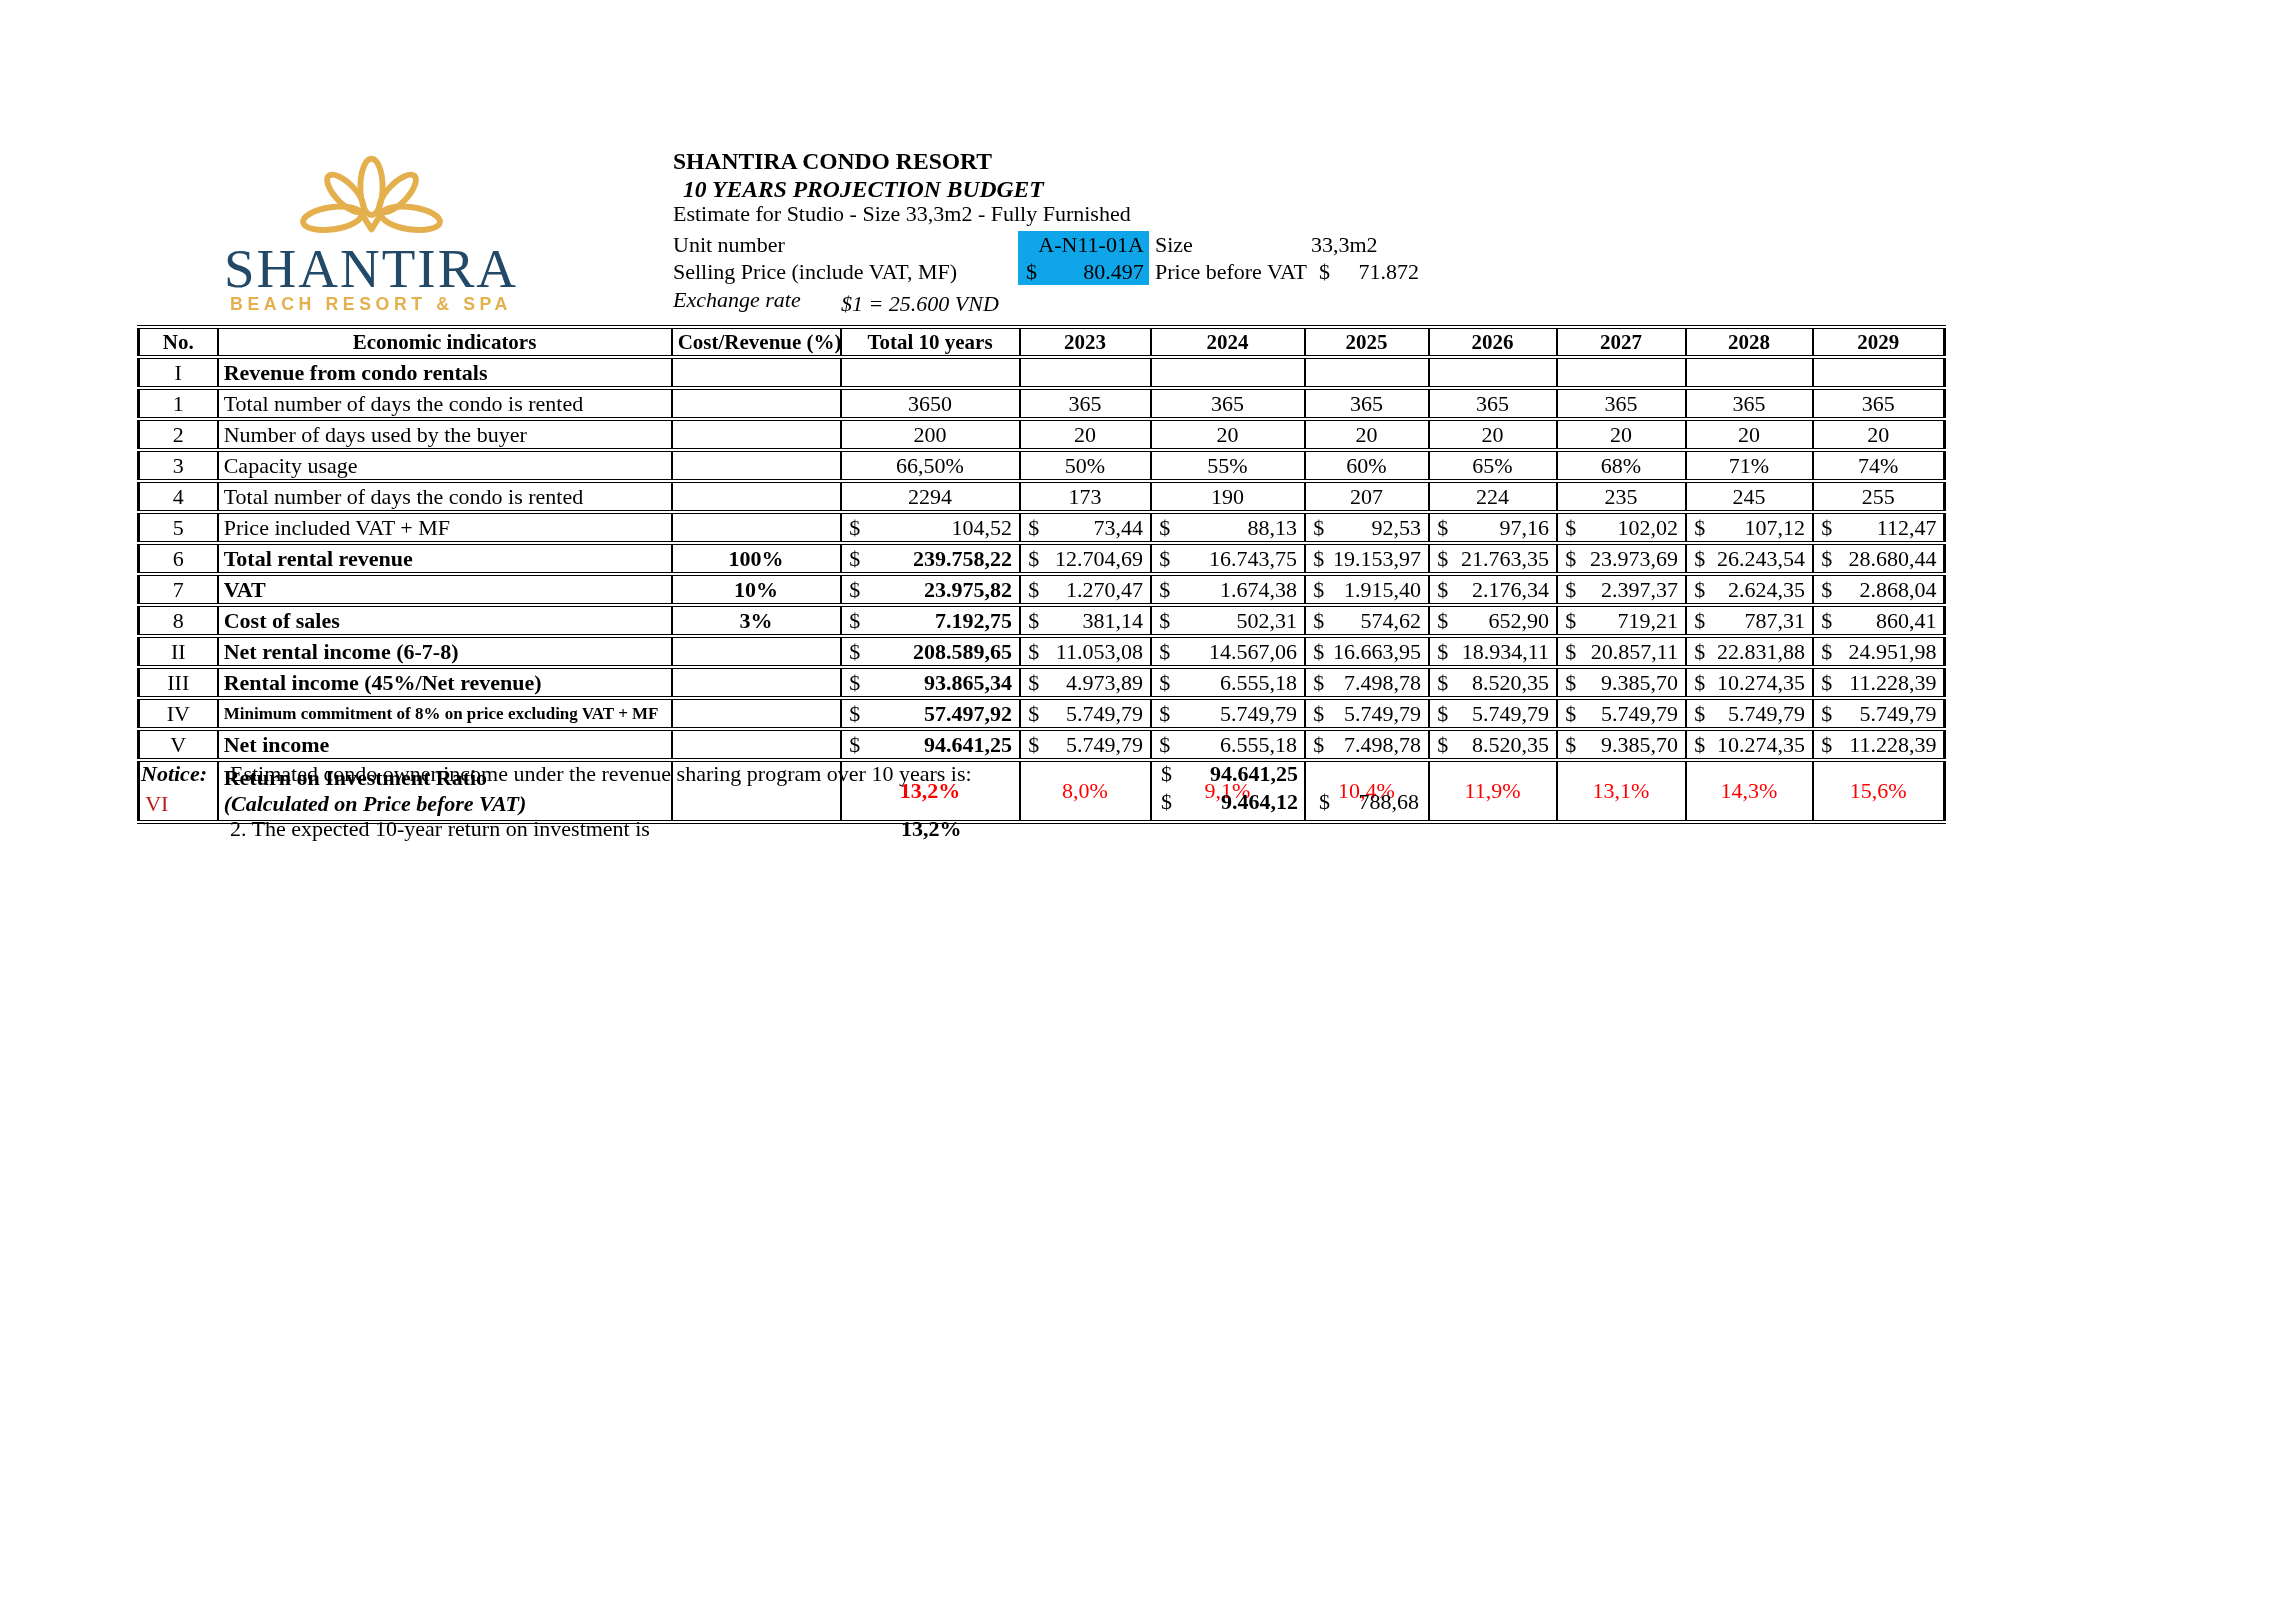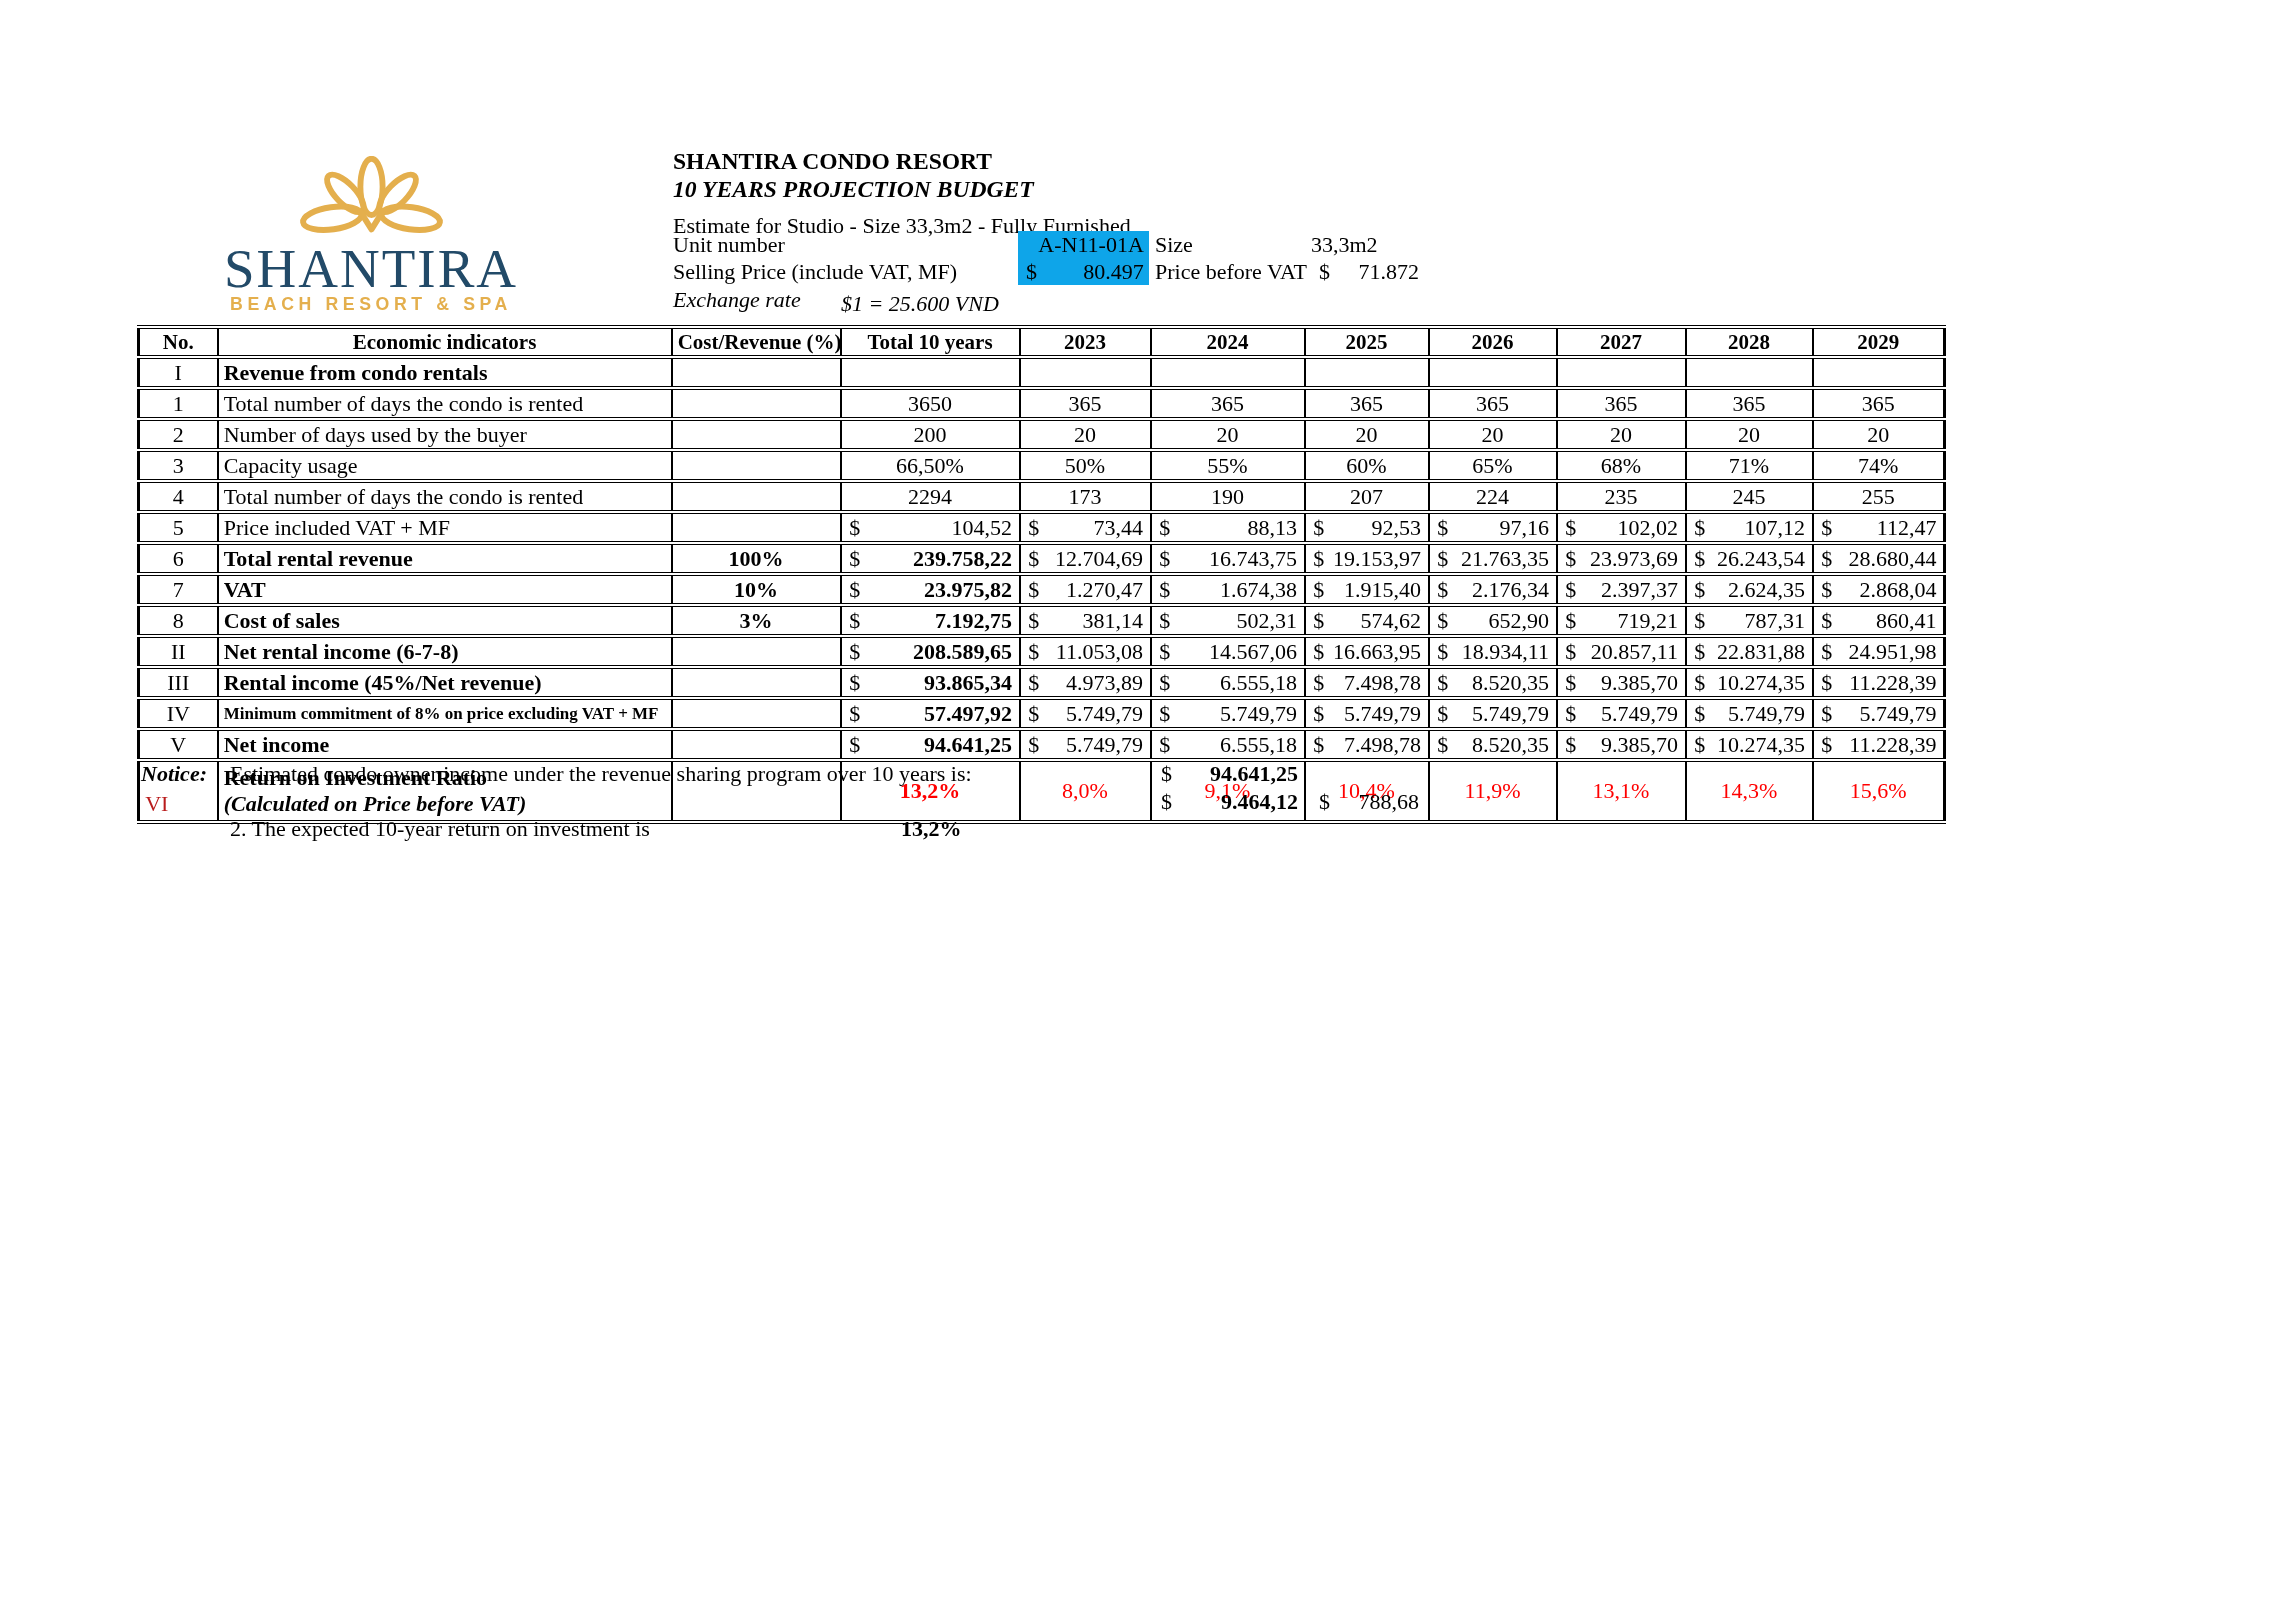--- a/index.html
+++ b/index.html
@@ -14,21 +14,21 @@
     font-size:55px;letter-spacing:2px;color:#224A68;font-weight:400;line-height:1;
   }
   .logo-tag{
     position:absolute;left:222px;top:296px;width:298px;text-align:center;
     font-family:"Liberation Sans","DejaVu Sans",sans-serif;
     font-size:17.7px;font-weight:bold;letter-spacing:4.6px;color:#E4AF4D;line-height:1;
   }
   
   .hline{position:absolute;left:673px;height:27px;line-height:27px;font-size:22px;white-space:nowrap;}
   .t-bold{font-weight:bold;font-size:23.6px;}
-  .t-bolditalic{font-weight:bold;font-style:italic;font-size:23.6px;}
+  .t-bolditalic{font-weight:bold;font-style:italic;font-size:23.6px;margin-left:10px;}
   .lab{position:absolute;height:27px;line-height:27px;font-size:22px;white-space:nowrap;}
   .italic{font-style:italic;}
   .ybox{
     position:absolute;height:27px;line-height:27px;background:#0ea5e9;
     font-size:22px;display:flex;justify-content:flex-end;align-items:center;
   }
   .ybox .val{padding-right:5.2px;}
   .moneybox{
     position:absolute;height:27px;line-height:27px;font-size:22px;
     display:flex;justify-content:space-between;align-items:center;
@@ -77,21 +77,21 @@
         <ellipse cx="177" cy="95" rx="45" ry="17" transform="rotate(8 177 95)"></ellipse>
         <path d="M100 85 L117 112 L134 85" stroke-linejoin="round" stroke-linecap="round"></path>
       </g>
     </svg>
     <div class="logo-word" style="left:0;top:85px;">SHANTIRA</div>
     <div class="logo-tag" style="left:0;top:140px;">BEACH RESORT &amp; SPA</div>
   </div>
 
   <div class="hline t-bold" style="top:148px;">SHANTIRA CONDO RESORT</div>
   <div class="hline t-bolditalic" style="top:176px;">10 YEARS PROJECTION BUDGET</div>
-  <div class="hline" style="top:212px;text-align:center;">Estimate for Studio - Size 33,3m2 - Fully Furnished</div>
+  <div class="hline" style="top:200px;text-align:center;">Estimate for Studio - Size 33,3m2 - Fully Furnished</div>
 
   <span class="lab" style="left:673px;top:231px;">Unit number</span>
   <span class="ybox" style="left:1018px;top:231px;width:131px;">
       <span class="val">A-N11-01A</span>
     </span>
   <span class="lab" style="left:1155px;top:231px;">Size</span>
   <span class="lab" style="left:1311px;top:231px;">33,3m2</span>
 
   <span class="lab" style="left:673px;top:258px;">Selling Price (include VAT, MF)</span>
   <span class="ybox" style="left:1018px;top:258px;width:131px;justify-content:space-between;">

